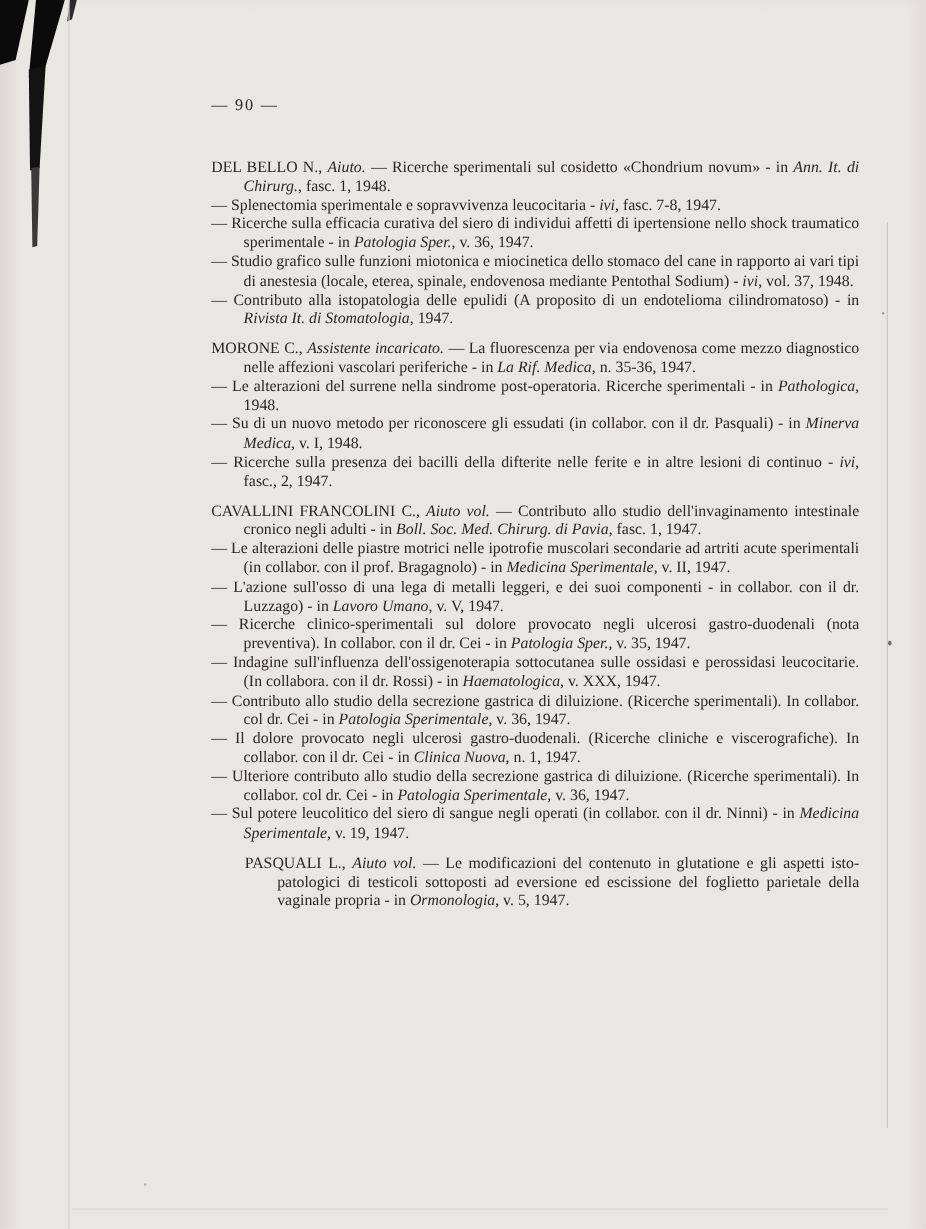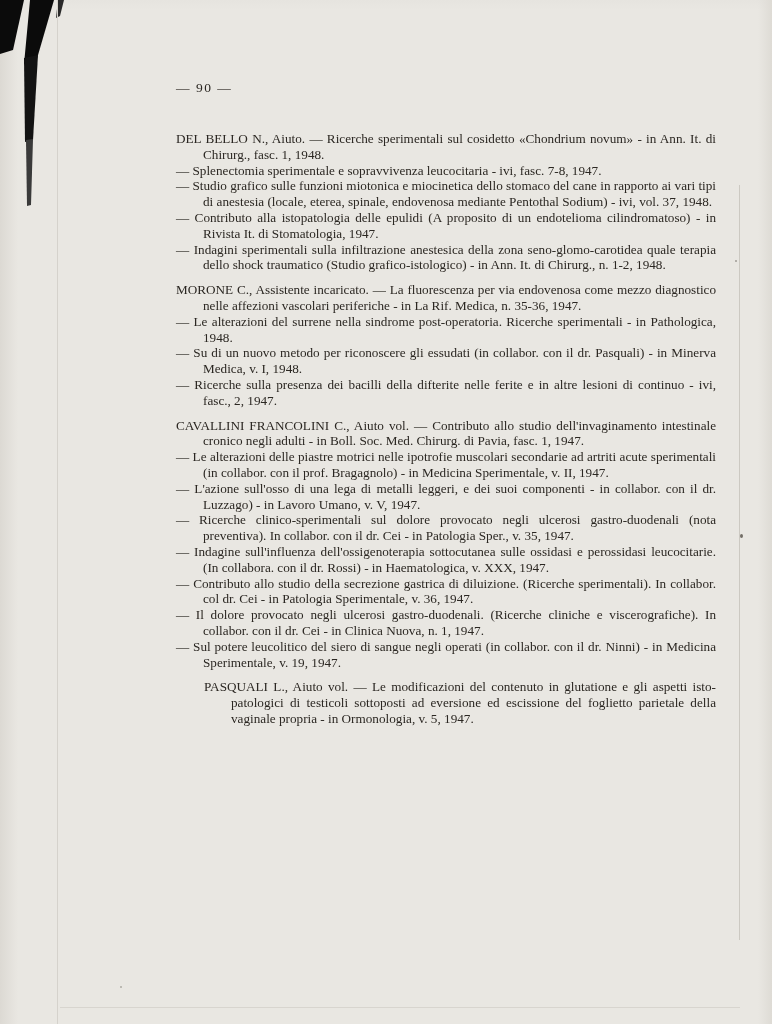--- a/index.html
+++ b/index.html
@@ -45,21 +45,21 @@
 
   .entry { margin: 0 0 9px 0; }
   .entry:last-child { margin-bottom: 0; margin-left: 28px; }
 
   .para {
     margin: 0;
     padding-left: 27px;
     text-indent: -27px;
   }
 
-  .it { }
+  .it { font-style: italic; }
 
   
   .artifact { position: absolute; pointer-events: none; }
   .spine { left: 0; top: 0; }
 
   .fold-line-left {
     left: 57px; top: 0; width: 1px; height: 1024px;
     background: #d5d2cc;
   }
   .edge-line-right {
@@ -94,36 +94,37 @@
 <div class="artifact speck speck-1"></div>
 <div class="artifact speck speck-2"></div>
 <div class="artifact speck speck-3"></div>
 
 <div class="page-number">— 90 —</div>
 
 <main class="content">
     <div class="entry">
       <p class="para lead"><span>DEL BELLO N., </span><span class="it">Aiuto.</span><span> — Ricerche sperimentali sul cosidetto «Chondrium novum» - in </span><span class="it">Ann. It. di Chirurg.</span><span>, fasc. 1, 1948.</span></p>
       <p class="para item"><span>— Splenectomia sperimentale e sopravvivenza leucocitaria - </span><span class="it">ivi</span><span>, fasc. 7-8, 1947.</span></p>
+      <p class="para item"><span>— Ricerche sulla efficacia curativa del siero di individui affetti di ipertensione nello shock traumatico sperimentale - in </span><span class="it">Patologia Sper.</span><span>, v. 36, 1947.</span></p>
       <p class="para item"><span>— Studio grafico sulle funzioni miotonica e miocinetica dello stomaco del cane in rapporto ai vari tipi di anestesia (locale, eterea, spinale, endovenosa mediante Pentothal Sodium) - </span><span class="it">ivi</span><span>, vol. 37, 1948.</span></p>
       <p class="para item"><span>— Contributo alla istopatologia delle epulidi (A proposito di un endotelioma cilindromatoso) - in </span><span class="it">Rivista It. di Stomatologia</span><span>, 1947.</span></p>
-      <p class="para item"><span>— Indagini sperimentali sulla infiltrazione anestesica della zona seno-glomo-carotidea quale terapia dello shock traumatico (Studio grafico-istologico) - in </span><span class="it">Ann. It. di Chirurg.</span><span>, n. 1-2, 1948.</span></p>
     </div>
     <div class="entry">
       <p class="para lead"><span>MORONE C., </span><span class="it">Assistente incaricato.</span><span> — La fluorescenza per via endovenosa come mezzo diagnostico nelle affezioni vascolari periferiche - in </span><span class="it">La Rif. Medica</span><span>, n. 35-36, 1947.</span></p>
       <p class="para item"><span>— Le alterazioni del surrene nella sindrome post-operatoria. Ricerche sperimentali - in </span><span class="it">Pathologica</span><span>, 1948.</span></p>
       <p class="para item"><span>— Su di un nuovo metodo per riconoscere gli essudati (in collabor. con il dr. Pasquali) - in </span><span class="it">Minerva Medica</span><span>, v. I, 1948.</span></p>
       <p class="para item"><span>— Ricerche sulla presenza dei bacilli della difterite nelle ferite e in altre lesioni di continuo - </span><span class="it">ivi</span><span>, fasc., 2, 1947.</span></p>
     </div>
     <div class="entry">
       <p class="para lead"><span>CAVALLINI FRANCOLINI C., </span><span class="it">Aiuto vol.</span><span> — Contributo allo studio dell'invaginamento intestinale cronico negli adulti - in </span><span class="it">Boll. Soc. Med. Chirurg. di Pavia</span><span>, fasc. 1, 1947.</span></p>
       <p class="para item"><span>— Le alterazioni delle piastre motrici nelle ipotrofie muscolari secondarie ad artriti acute sperimentali (in collabor. con il prof. Bragagnolo) - in </span><span class="it">Medicina Sperimentale</span><span>, v. II, 1947.</span></p>
       <p class="para item"><span>— L'azione sull'osso di una lega di metalli leggeri, e dei suoi componenti - in collabor. con il dr. Luzzago) - in </span><span class="it">Lavoro Umano</span><span>, v. V, 1947.</span></p>
       <p class="para item"><span>— Ricerche clinico-sperimentali sul dolore provocato negli ulcerosi gastro-duodenali (nota preventiva). In collabor. con il dr. Cei - in </span><span class="it">Patologia Sper.</span><span>, v. 35, 1947.</span></p>
       <p class="para item"><span>— Indagine sull'influenza dell'ossigenoterapia sottocutanea sulle ossidasi e perossidasi leucocitarie. (In collabora. con il dr. Rossi) - in </span><span class="it">Haematologica</span><span>, v. XXX, 1947.</span></p>
       <p class="para item"><span>— Contributo allo studio della secrezione gastrica di diluizione. (Ricerche sperimentali). In collabor. col dr. Cei - in </span><span class="it">Patologia Sperimentale</span><span>, v. 36, 1947.</span></p>
       <p class="para item"><span>— Il dolore provocato negli ulcerosi gastro-duodenali. (Ricerche cliniche e viscerografiche). In collabor. con il dr. Cei - in </span><span class="it">Clinica Nuova</span><span>, n. 1, 1947.</span></p>
+      <p class="para item"><span>— Ulteriore contributo allo studio della secrezione gastrica di diluizione. (Ricerche sperimentali). In collabor. col dr. Cei - in </span><span class="it">Patologia Sperimentale</span><span>, v. 36, 1947.</span></p>
       <p class="para item"><span>— Sul potere leucolitico del siero di sangue negli operati (in collabor. con il dr. Ninni) - in </span><span class="it">Medicina Sperimentale</span><span>, v. 19, 1947.</span></p>
     </div>
     <div class="entry">
       <p class="para lead"><span>PASQUALI L., </span><span class="it">Aiuto vol.</span><span> — Le modificazioni del contenuto in glutatione e gli aspetti isto-patologici di testicoli sottoposti ad eversione ed escissione del foglietto parietale della vaginale propria - in </span><span class="it">Ormonologia</span><span>, v. 5, 1947.</span></p>
     </div>
   </main>
 
 </body></html>

